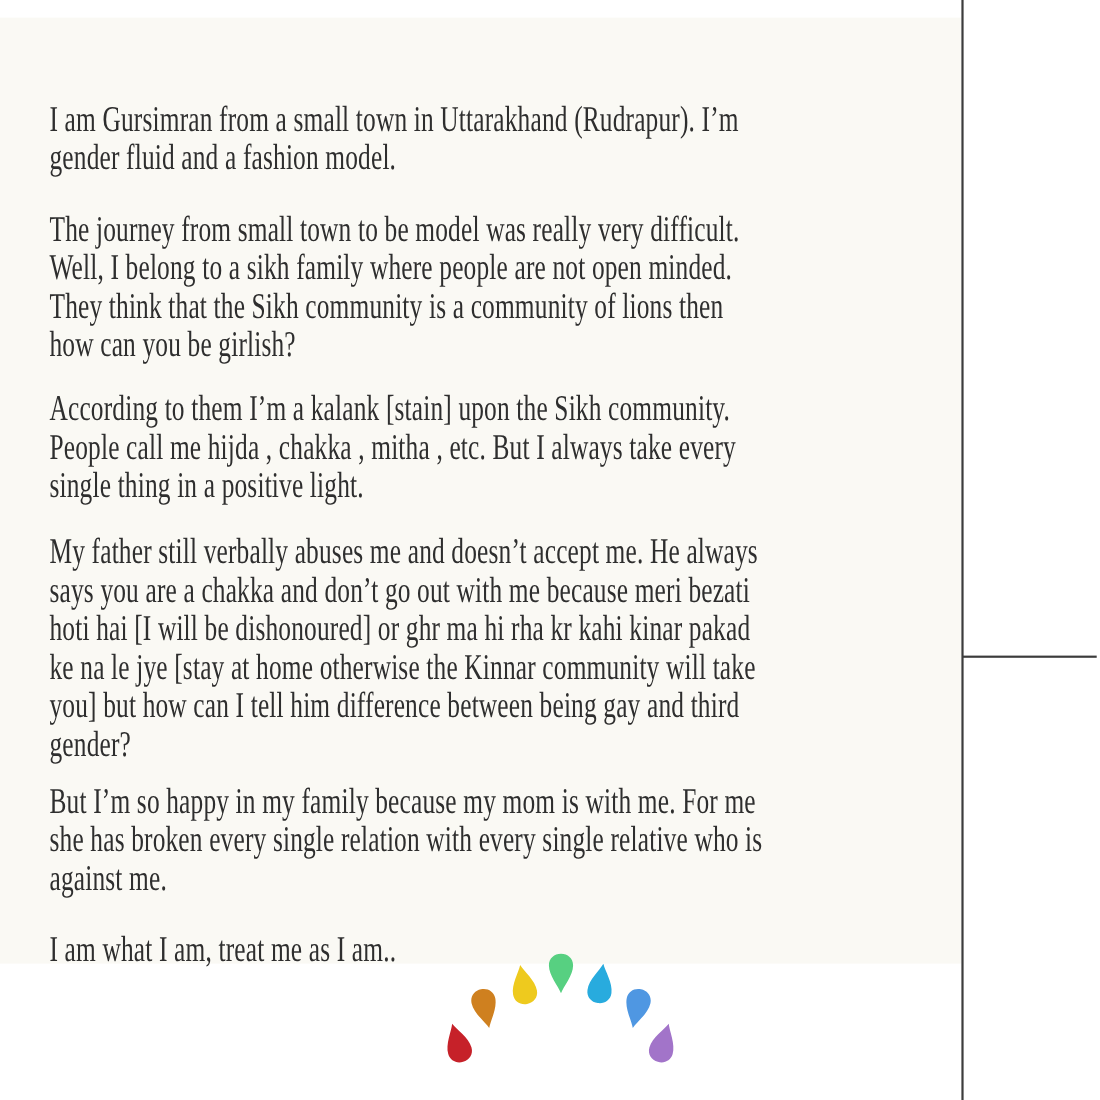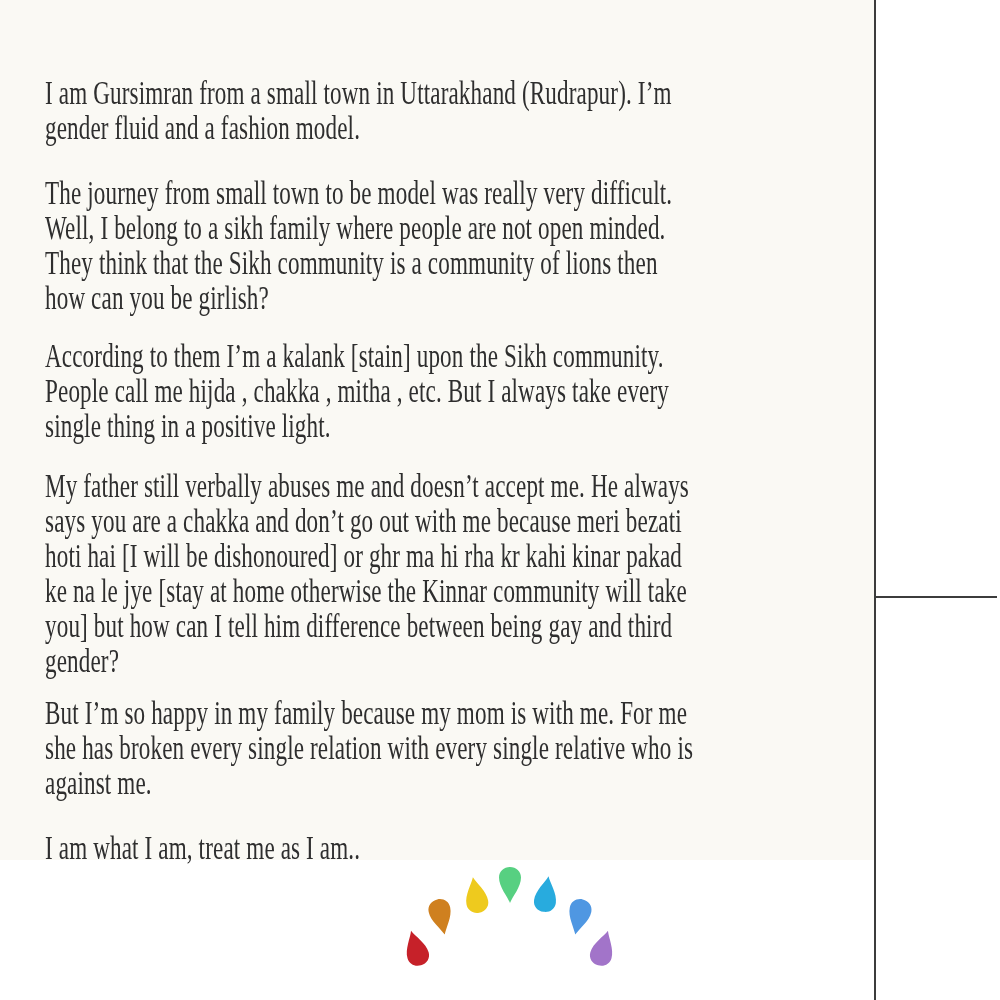--- a/index.html
+++ b/index.html
@@ -16,21 +16,21 @@
   .page {
     position: relative;
     width: 1000px;
     height: 1000px;
     background: var(--page-bg, #ffffff);
   }
   
   .card {
     position: absolute;
     left: 0;
-    top: 0;
+    top: 16px;
     width: 874px;
     height: 860px;
     background: var(--card-bg, #faf9f4);
     text-decoration: underline;
   }
   
   .story-text {
     position: absolute;
     left: 45px;
     top: 0;

